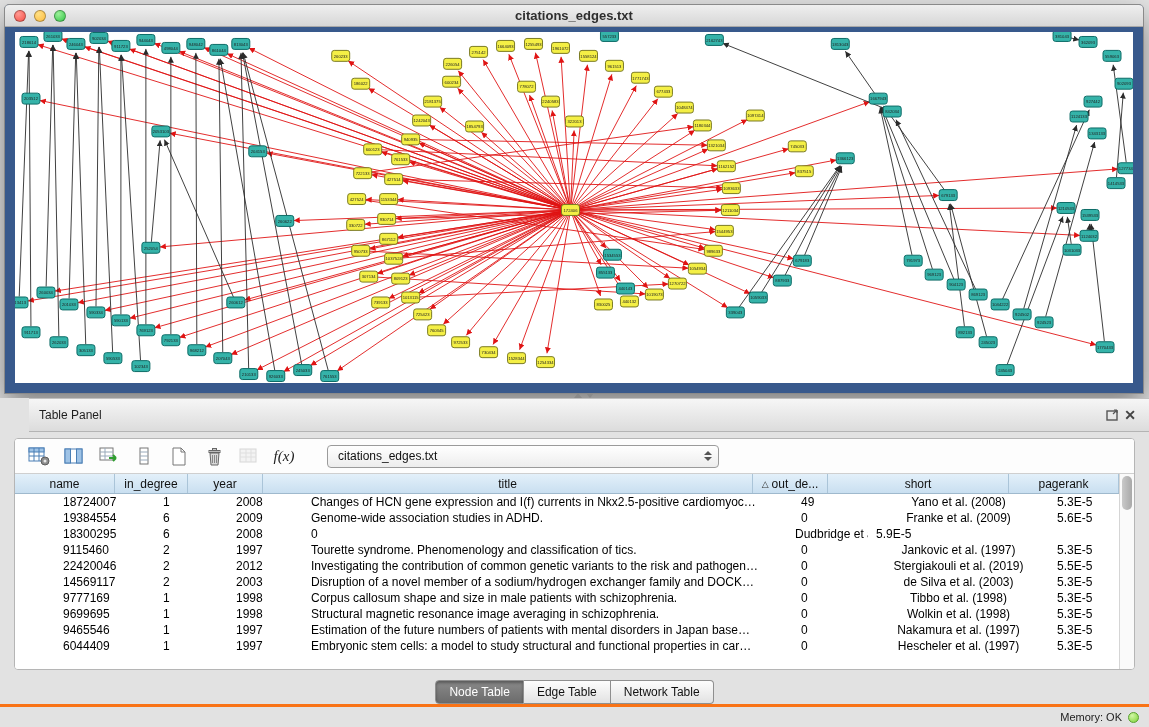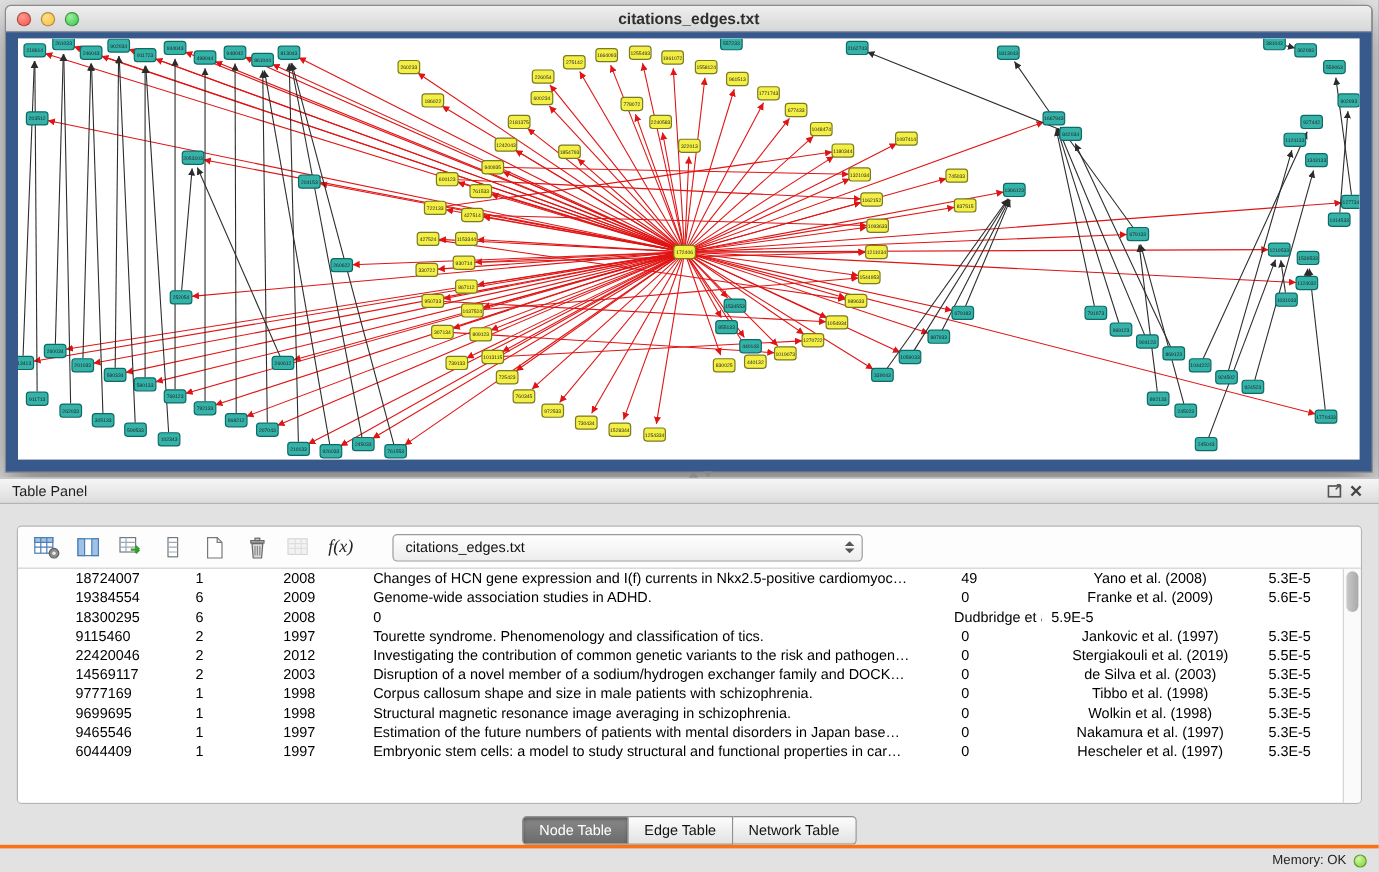--- a/index.html
+++ b/index.html
@@ -25,21 +25,21 @@
   .graph-area svg { display:block; width:100%; height:100%; }
 
   
   .table-panel { position:absolute; left:0; top:398px; width:1149px; height:329px; background:#e2e2e2; }
   .splitter-handle { position:absolute; top:-5px; left:50%; width:18px; height:6px; display:flex; gap:4px; justify-content:center; }
   .splitter-handle i { width:0; height:0; border-left:4px solid transparent; border-right:4px solid transparent; }
   .splitter-handle i.up { border-bottom:5px solid #8a8a8a; }
   .splitter-handle i.dn { border-top:5px solid #8a8a8a; }
   .panel-header { height:22px; background:linear-gradient(#f6f6f6,#dcdcdc);
     border-top:1px solid #c0c0c0; border-bottom:1px solid #b4b4b4;
-    display:flex; align-items:center; padding:4px 10px; }
+    display:flex; align-items:center; padding:16px 10px;margin-left:29px; }
   .panel-title { font-size:12px; color:#1e1e1e; }
   .panel-header .spacer { flex:1; }
   .ph-btn { width:18px; height:16px; display:flex; align-items:center; justify-content:center; cursor:pointer; color:#444; }
   .close-x { font-size:14px; font-weight:bold; line-height:14px; }
 
   .panel-body { position:absolute; left:14px; right:14px; top:40px; height:232px;
     background:#fdfdfd; border:1px solid #b5b5b5; border-radius:4px; display:flex; flex-direction:column; overflow:hidden; }
 
   .toolbar { height:34px; display:flex; align-items:center; gap:7px; padding:0 10px; background:#fdfdfd; }
   .tool-btn { width:28px; height:26px; display:flex; align-items:center; justify-content:center;
@@ -862,20 +862,44 @@
         <span class="cv">citations_edges.txt</span>
         <span class="arrows">
             <i class="up"></i>
             <i class="dn"></i>
           </span>
       </div>
     </div>
 
     <div class="grid-wrap">
       <div class="grid">
+        <div class="thead" id="thead">
+            <div class="th c0">
+              <span>name</span>
+            </div>
+            <div class="th c1">
+              <span>in_degree</span>
+            </div>
+            <div class="th c2">
+              <span>year</span>
+            </div>
+            <div class="th c3">
+              <span>title</span>
+            </div>
+            <div class="th c4">
+              <span class="sort">△</span>
+              <span>out_de...</span>
+            </div>
+            <div class="th c5">
+              <span>short</span>
+            </div>
+            <div class="th c6">
+              <span>pagerank</span>
+            </div>
+          </div>
         <div class="tbody" id="tbody">
             <div class="tr">
               <div class="td c0">18724007</div>
               <div class="td c1">1</div>
               <div class="td c2">2008</div>
               <div class="td c3">Changes of HCN gene expression and I(f) currents in Nkx2.5-positive cardiomyoc…</div>
               <div class="td c4">49</div>
               <div class="td c5">Yano et al. (2008)</div>
               <div class="td c6">5.3E-5</div>
             </div>

